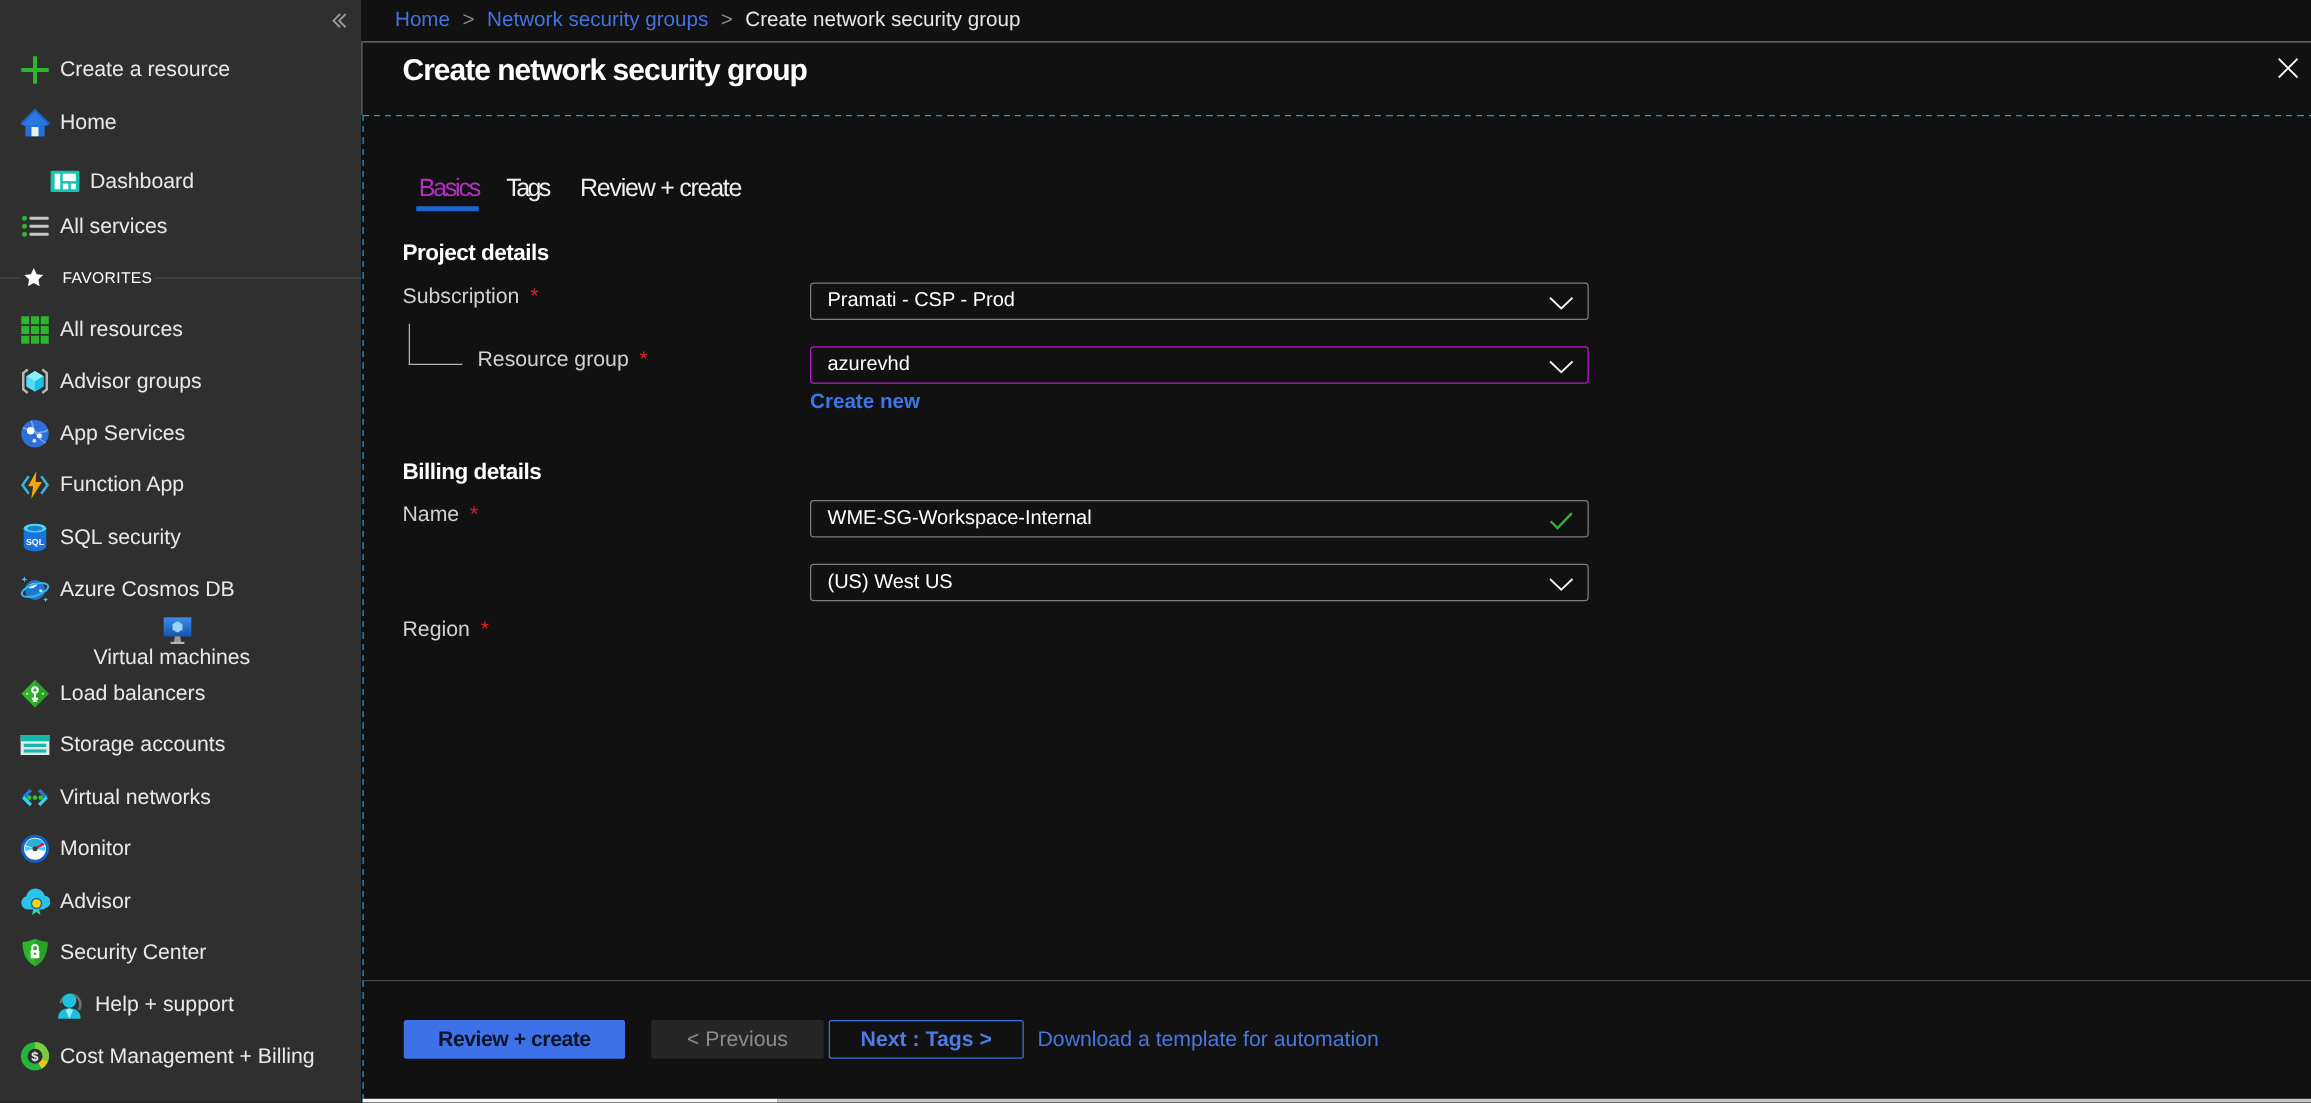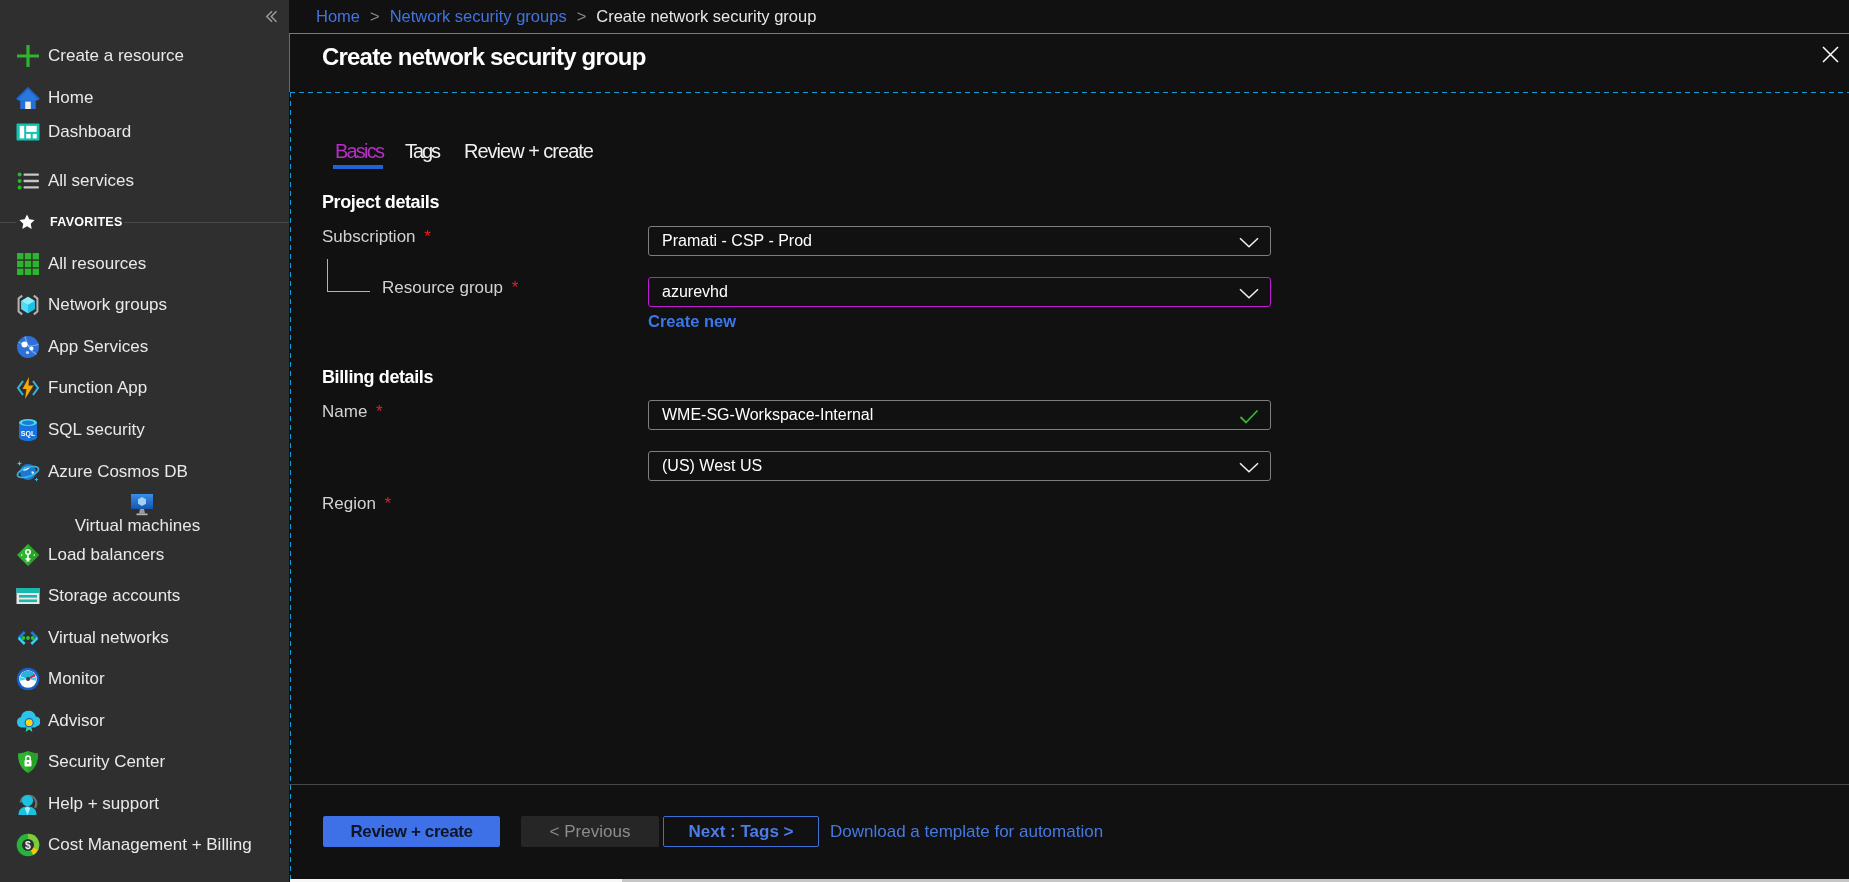--- a/index.html
+++ b/index.html
@@ -5,21 +5,21 @@
   * { margin:0; padding:0; box-sizing:border-box; }
   html,body { width:1849px; height:882px; overflow:hidden; background:#111111;
     font-family:"Liberation Sans", sans-serif; }
   
   #sidebar { position:absolute; left:0; top:0; width:289px; height:882px; background:#2f2f2f; }
   .navitem { position:absolute; left:0; width:267px; height:42px; display:flex; align-items:center; }
   .navitem .ic { width:24px; height:24px; margin-left:16px; flex:0 0 24px; display:flex; align-items:center; justify-content:center; }
   .navitem .lbl { color:#e9e9e9; font-size:17px; margin-left:8px; white-space:nowrap; }
   #collapse { position:absolute; left:265px; top:10px; }
   .favrow { position:absolute; left:0; width:289px; height:42px; display:flex; align-items:center; }
-  .favrow .lbl { color:#ffffff; font-size:12.5px; font-weight:bold; letter-spacing:0.3px; margin-left:15px; }
+  .favrow .lbl { color:#ffffff; font-size:12.5px; font-weight:normal; letter-spacing:0.3px; margin-left:15px; }
   .favline { position:absolute; height:1px; background:#4a4a4a; }
   
   #content { position:absolute; left:289px; top:0; width:1560px; height:880px; background:#111111; }
   #crumbs { position:absolute; left:27px; top:7px; font-size:16.5px; color:#e6e6e6; white-space:nowrap; }
   #crumbs .lk { color:#4273e0; }
   #crumbs .sep { color:#8a8a8a; padding:0 10px; }
   #crumbline { position:absolute; left:0; top:33px; width:1560px; height:1px; background:#7a7a7a; }
   #title { position:absolute; left:33px; top:43px; font-size:24px; font-weight:bold; color:#ffffff; letter-spacing:-0.8px; }
   #closex { position:absolute; left:1533px; top:46px; }
   
@@ -68,21 +68,21 @@
         <svg width="24" height="24" viewBox="0 0 24 24">
           <path d="M12 0.8 L24 12.6 L21.8 14.8 L12 5.2 L2.2 14.8 L0 12.6 Z" fill="#1d5fc4"></path>
           <path d="M12 3.2 L22 13 L22 14.2 L12 4.8 L2 14.2 L2 13 Z" fill="#2e7ce2"></path>
           <path d="M12 4.6 L21 13.4 V14.5 H19.5 V23 H4.5 V14.5 H3 V13.4 Z" fill="#2a78de"></path>
           <rect x="4.5" y="14" width="15" height="9" fill="#2470da"></rect>
           <rect x="9.2" y="15.6" width="5.6" height="7.4" fill="#efede6"></rect>
         </svg>
       </span>
       <span class="lbl">Home</span>
     </div>
-    <div class="navitem" style="top: 111px;">
+    <div class="navitem" style="top: 124px; margin-left: 24px;">
       <span class="ic">
         <svg width="24" height="24" viewBox="0 0 24 24">
           <rect x="0.5" y="3.5" width="23" height="17" rx="1" fill="#13c4b2"></rect>
           <rect x="3.7" y="5.9" width="4.5" height="12.5" fill="#fff"></rect>
           <rect x="10.2" y="5.9" width="10.5" height="6" fill="#fff"></rect>
           <rect x="10.2" y="13.9" width="4.5" height="4.5" fill="#fff"></rect>
           <rect x="16.7" y="13.9" width="4" height="4.5" fill="#fff"></rect>
         </svg>
       </span>
       <span class="lbl">Dashboard</span>
@@ -130,21 +130,21 @@
       <span class="ic">
         <svg width="24" height="24" viewBox="0 0 24 24">
           <path d="M6.2 2.6 L2.6 5.4 V18.6 L6.2 21.4" fill="none" stroke="#b5b5b5" stroke-width="2"></path>
           <path d="M17.8 2.6 L21.4 5.4 V18.6 L17.8 21.4" fill="none" stroke="#b5b5b5" stroke-width="2"></path>
           <path d="M12 3.8 L18.8 7.9 V16.1 L12 20.2 L5.2 16.1 V7.9 Z" fill="#29cdee"></path>
           <path d="M12 3.8 L18.8 7.9 L12 12 L5.2 7.9 Z" fill="#8deefa"></path>
           <path d="M12 12 L18.8 7.9 V16.1 L12 20.2 Z" fill="#1fc0e8"></path>
           <path d="M12 12 L5.2 7.9 V16.1 L12 20.2 Z" fill="#55dcf4"></path>
         </svg>
       </span>
-      <span class="lbl">Network groups</span>
+      <span class="lbl">Advisor groups</span>
     </div>
     <div class="navitem" style="top: 325.85px;">
       <span class="ic">
         <svg width="24" height="24" viewBox="0 0 24 24">
           <circle cx="12" cy="12" r="11" fill="#2e6fd8"></circle>
           <path d="M2.5 7 C9 11 17 12.5 22.5 9" stroke="#7fb0f0" stroke-width="1.3" fill="none" opacity="0.85"></path>
           <path d="M9 1.5 C10.5 9 14.5 16 20.5 19.5" stroke="#7fb0f0" stroke-width="1.3" fill="none" opacity="0.85"></path>
           <circle cx="8.5" cy="9.5" r="3" fill="#fff"></circle>
           <circle cx="15.5" cy="13.5" r="2" fill="#fff"></circle>
           <circle cx="11.5" cy="17.5" r="1.6" fill="#cfe0f7"></circle>
@@ -274,21 +274,21 @@
         <svg width="24" height="24" viewBox="0 0 24 24">
           <path d="M12 1 C15 2.5 19 3.5 22 3.5 C22 12 19.5 19 12 23 C4.5 19 2 12 2 3.5 C5 3.5 9 2.5 12 1 Z" fill="#2eb52e"></path>
           <path d="M12 1 C15 2.5 19 3.5 22 3.5 C22 12 19.5 19 12 23 Z" fill="#27a127"></path>
           <rect x="8.5" y="10" width="7" height="6.5" rx="1" fill="#fff"></rect>
           <path d="M9.8 10 V8.2 a2.2 2.2 0 0 1 4.4 0 V10" fill="none" stroke="#fff" stroke-width="1.5"></path>
           <circle cx="12" cy="13" r="1" fill="#2eb52e"></circle>
         </svg>
       </span>
       <span class="lbl">Security Center</span>
     </div>
-    <div class="navitem" style="top: 782.9px;">
+    <div class="navitem" style="top: 782.9px; margin-left: 28px;">
       <span class="ic">
         <svg width="24" height="24" viewBox="0 0 24 24">
           <path d="M4.5 10.5 a8 8 0 0 1 15.4 -1.5 a8 8 0 0 1 -0.9 6.8" fill="none" stroke="#6e6e6e" stroke-width="2.2"></path>
           <circle cx="11.5" cy="8.6" r="5.6" fill="#1cc1e0"></circle>
           <path d="M2.5 23 C2.5 17 6.5 14.6 11.5 14.6 C16.5 14.6 20.5 17 20.5 23 Z" fill="#1cc1e0"></path>
           <path d="M11.5 14.6 l2.8 1.6 -2.8 7 -2.8 -7 Z" fill="#9febf8"></path>
         </svg>
       </span>
       <span class="lbl">Help + support</span>
     </div>

